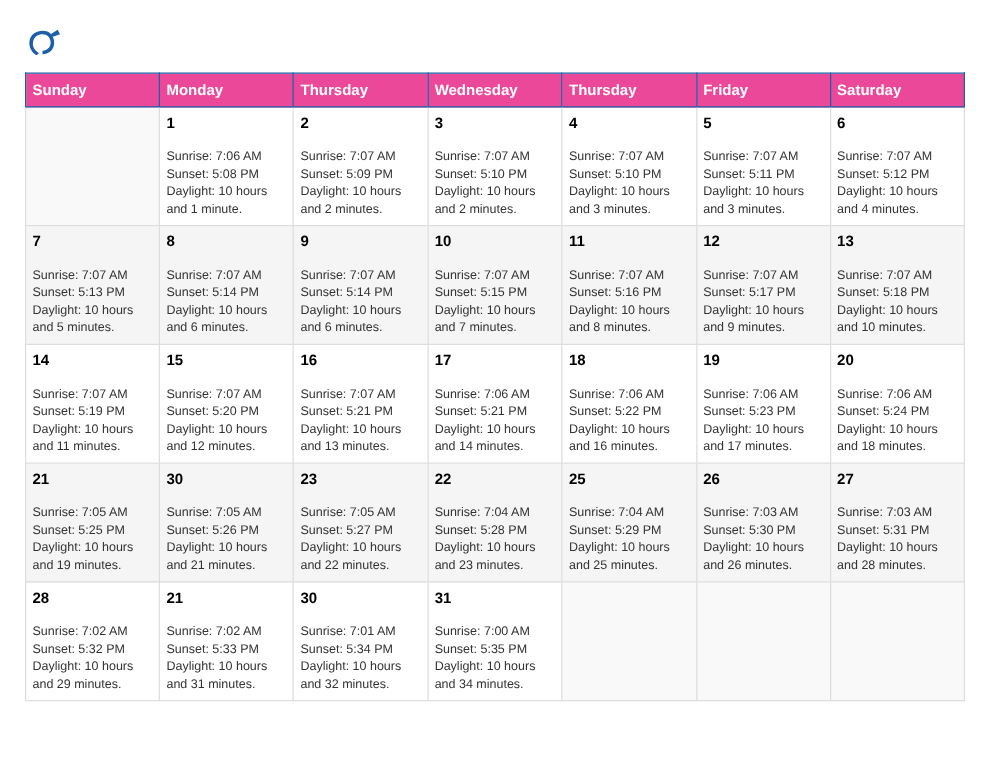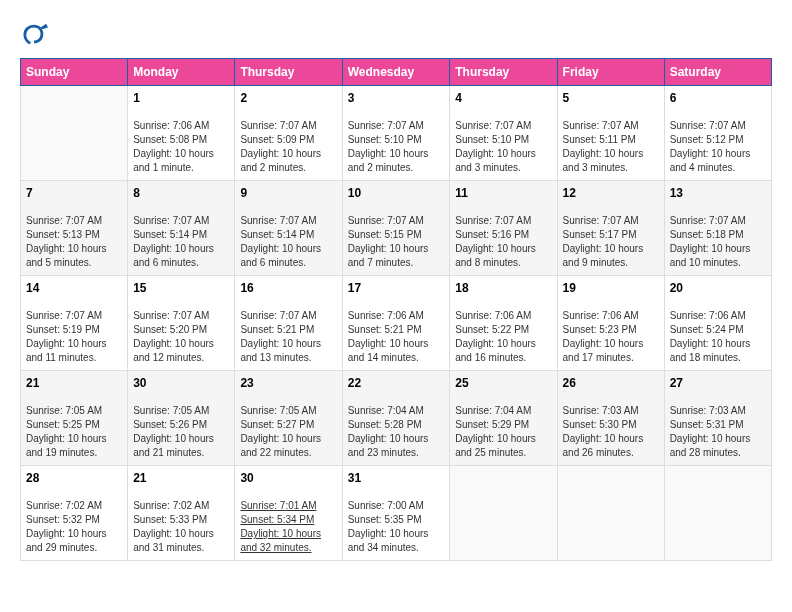--- a/index.html
+++ b/index.html
@@ -331,21 +331,21 @@
         </td>
         <td>
           <span class="day-number">21</span>
           <div class="day-info" style="white-space: pre-line;">Sunrise: 7:02 AM
 Sunset: 5:33 PM
 Daylight: 10 hours
 and 31 minutes.</div>
         </td>
         <td>
           <span class="day-number">30</span>
-          <div class="day-info" style="white-space: pre-line; text-decoration: underline;">Sunrise: 7:01 AM
+          <div class="day-info" style="white-space: pre-line;">Sunrise: 7:01 AM
 Sunset: 5:34 PM
 Daylight: 10 hours
 and 32 minutes.</div>
         </td>
         <td>
           <span class="day-number">31</span>
           <div class="day-info" style="white-space: pre-line;">Sunrise: 7:00 AM
 Sunset: 5:35 PM
 Daylight: 10 hours
 and 34 minutes.</div>

